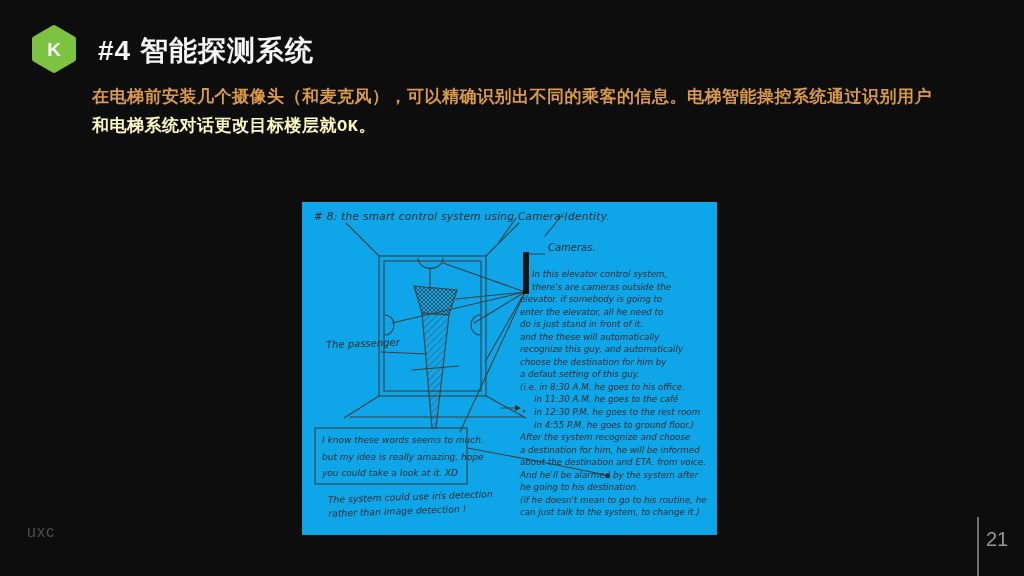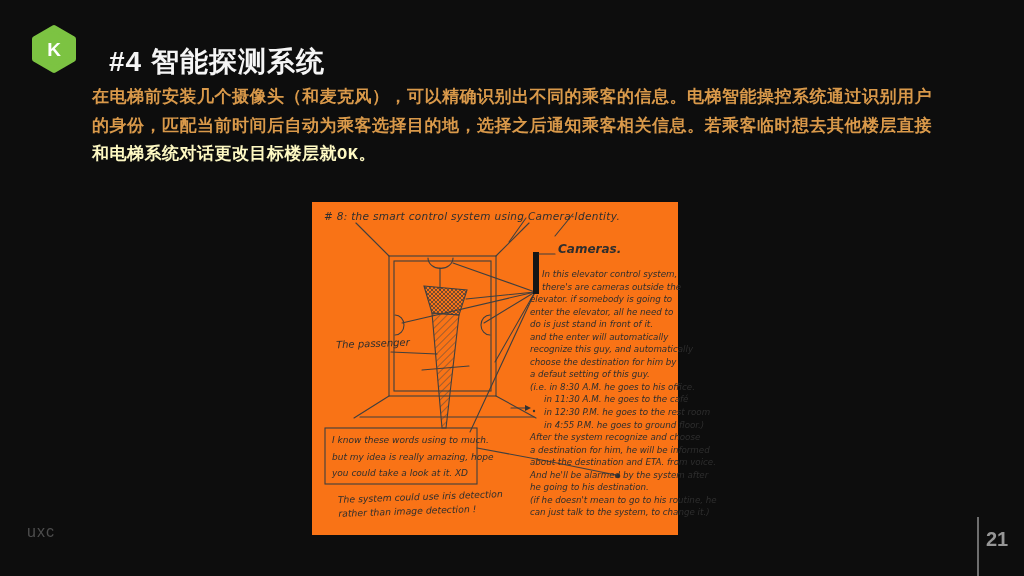--- a/index.html
+++ b/index.html
@@ -7,77 +7,76 @@
     width:1024px;height:576px;overflow:hidden;position:relative;
     background:#0d0d0d;
     font-family:"Liberation Sans", sans-serif;
   }
   .abs{position:absolute;}
 
   
   .logo{left:30px;top:24px;width:48px;height:50px;}
   .logo svg{display:block;}
   .title{
-    left:94px;top:28px;margin:15px;
+    left:94px;top:28px;margin:4px;
     font-size:28px;font-weight:bold;color:#f5f5f5;letter-spacing:1px;
   }
 
   
   .body-text{left:92px;top:84px;width:856px;font-family:Liberation Mono, monospace;}
   .body-line{
     font-size:17px;font-weight:bold;line-height:28.5px;
     color:#d9994a;letter-spacing:0.5px;white-space:nowrap;
   }
 
   
   .sketch{
-    left:312px;top:202px;width:366px;height:333px;
-    background:#f97316;color:#2e2e2e;
+    left:302px;top:202px;width:415px;height:333px;
+    background:#0ea5e9;color:#2e2e2e;
   }
   .sketch .hand{
     font-family:"DejaVu Sans", sans-serif;font-style:italic;color:#2e2e2e;
   }
   .line-art{position:absolute;left:0;top:0;}
   .sk-title{left:12px;top:8px;font-size:10.5px;letter-spacing:0.3px;white-space:nowrap;}
-  .sk-cameras{left:246px;top:40px;font-size:12px;font-weight:bold;}
+  .sk-cameras{left:246px;top:40px;font-size:10px;}
   .sk-passenger{left:24px;top:136px;font-size:10px;transform:rotate(-2deg);white-space:nowrap;}
   .sk-desc{left:218px;top:66px;width:172px;}
   .desc-line{font-size:8.7px;line-height:12.55px;white-space:nowrap;}
   .desc-line.ind-a{padding-left:12px;}
   .desc-line.ind-b{padding-left:14px;}
   .sk-notebox{left:20px;top:230px;width:142px;}
   .note-line{font-size:9px;line-height:16.5px;white-space:nowrap;}
   .sk-iris{left:26px;top:288px;transform:rotate(-2deg);}
   .iris-line{font-size:9.3px;line-height:14px;white-space:nowrap;}
 
   
   .footer-brand{
     left:27px;top:523px;font-size:16px;font-weight:normal;
     color:#4d4d4d;letter-spacing:1px;
   }
   .page-divider{left:977px;top:517px;width:2px;height:59px;background:#6e6e6e;}
   .page-number{
-    left:986px;top:528px;font-size:20px;font-weight:bold;color:#969696;text-align:center;
+    left:986px;top:528px;font-size:20px;font-weight:normal;color:#969696;text-align:center;
   }
 </style>
 </head>
 <body>
 
 <div class="abs logo">
   <svg width="48" height="50" viewBox="0 0 48 50">
     <polygon id="logo-hex" points="24,4 43,15 43,35 24,46 5,35 5,15" fill="#7cc342" stroke="#7cc342" stroke-width="6" stroke-linejoin="round"></polygon>
     <text x="24" y="32" text-anchor="middle" font-family="Liberation Sans, sans-serif" font-size="19" font-weight="bold" fill="#ffffff">K</text>
   </svg>
 </div>
 
 <h1 class="abs title">#4  智能探测系统</h1>
 
 <div class="abs body-text">
   <div class="body-line" style="color: rgb(217, 153, 74);">在电梯前安装几个摄像头（和麦克风），可以精确识别出不同的乘客的信息。电梯智能操控系统通过识别用户</div>
-  <div class="body-line" style="color: rgb(217, 153, 74);">的身份，匹配当前时间后自动为乘客选择目的地，选择之后通知乘客相关信息。若乘客临时想去其他楼层直接</div>
   <div class="body-line" style="color: #fef9c3;">和电梯系统对话更改目标楼层就OK。</div>
 </div>
 
 <div class="abs sketch">
   <svg class="line-art" width="391" height="333" viewBox="0 0 391 333">
     <defs>
       <pattern id="hatch" patternUnits="userSpaceOnUse" width="5" height="5" patternTransform="rotate(45)">
         <line x1="0" y1="0" x2="0" y2="5" stroke="#474747" stroke-width="1"></line>
       </pattern>
       <pattern id="xhatch" patternUnits="userSpaceOnUse" width="4" height="4">
@@ -133,39 +132,39 @@
   <div class="abs hand sk-title"># 8:  the smart control system using Camera·Identity.</div>
   <div class="abs hand sk-cameras">Cameras.</div>
   <div class="abs hand sk-passenger">The passenger</div>
 
   <div class="abs sk-desc hand">
     <div class="desc-line ind-a">In this elevator control system,</div>
     <div class="desc-line ind-a">there's are cameras outside the</div>
     <div class="desc-line">elevator. if somebody is going to</div>
     <div class="desc-line">enter the elevator, all he need to</div>
     <div class="desc-line">do is just stand in front of it.</div>
-    <div class="desc-line">and the enter will automatically</div>
+    <div class="desc-line">and the these will automatically</div>
     <div class="desc-line">recognize this guy, and automatically</div>
     <div class="desc-line">choose the destination for him by</div>
     <div class="desc-line">a defaut setting of this guy.</div>
     <div class="desc-line">(i.e. in 8:30 A.M. he goes to his office.</div>
     <div class="desc-line ind-b">in 11:30 A.M. he goes to the café</div>
     <div class="desc-line ind-b">in 12:30 P.M. he goes to the rest room</div>
     <div class="desc-line ind-b">in 4:55 P.M. he goes to ground floor.)</div>
     <div class="desc-line">After the system recognize and choose</div>
     <div class="desc-line">a destination for him, he will be informed</div>
     <div class="desc-line">about the destination and ETA. from voice.</div>
     <div class="desc-line">And he'll be alarmed by the system after</div>
     <div class="desc-line">he going to his destination.</div>
     <div class="desc-line">(if he doesn't mean to go to his routine, he</div>
     <div class="desc-line">can just talk to the system, to change it.)</div>
   </div>
 
   <div class="abs sk-notebox hand">
-    <div class="note-line">I know these words using to much.</div>
+    <div class="note-line">I know these words seems to much.</div>
     <div class="note-line">but my idea is really amazing, hope</div>
     <div class="note-line">you could take a look at it. XD</div>
   </div>
 
   <div class="abs sk-iris hand">
     <div class="iris-line">The system could use iris detection</div>
     <div class="iris-line">rather than image detection !</div>
   </div>
 </div>
 

